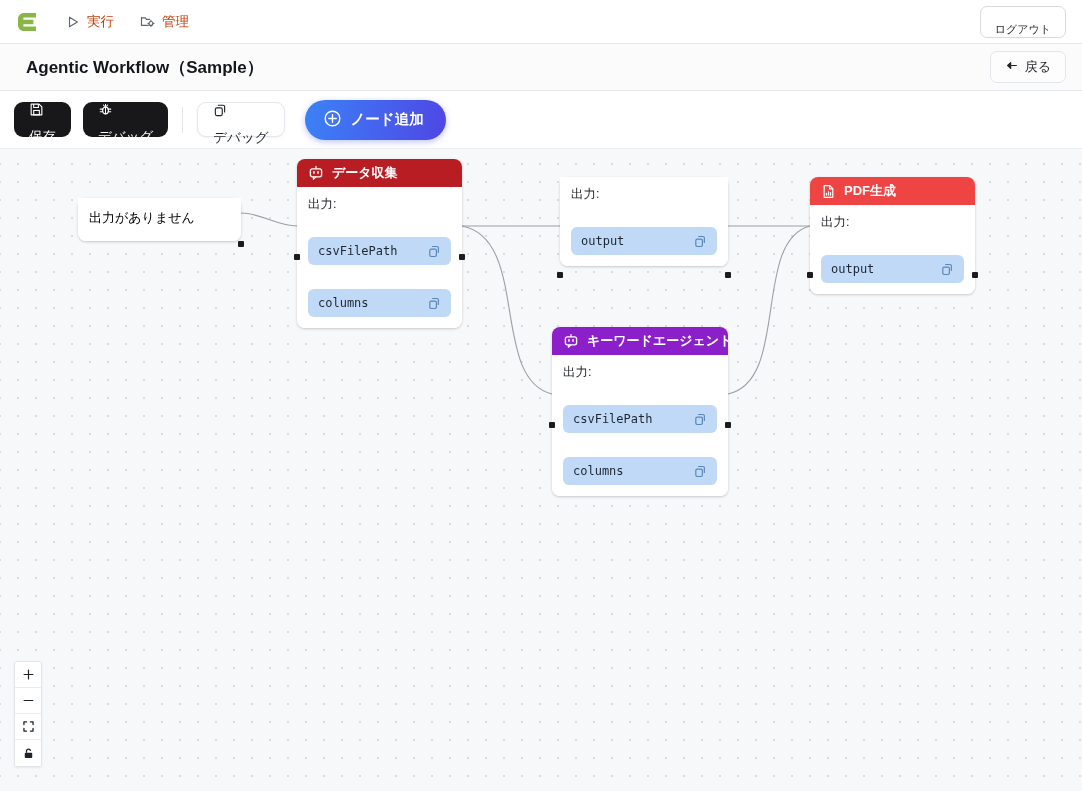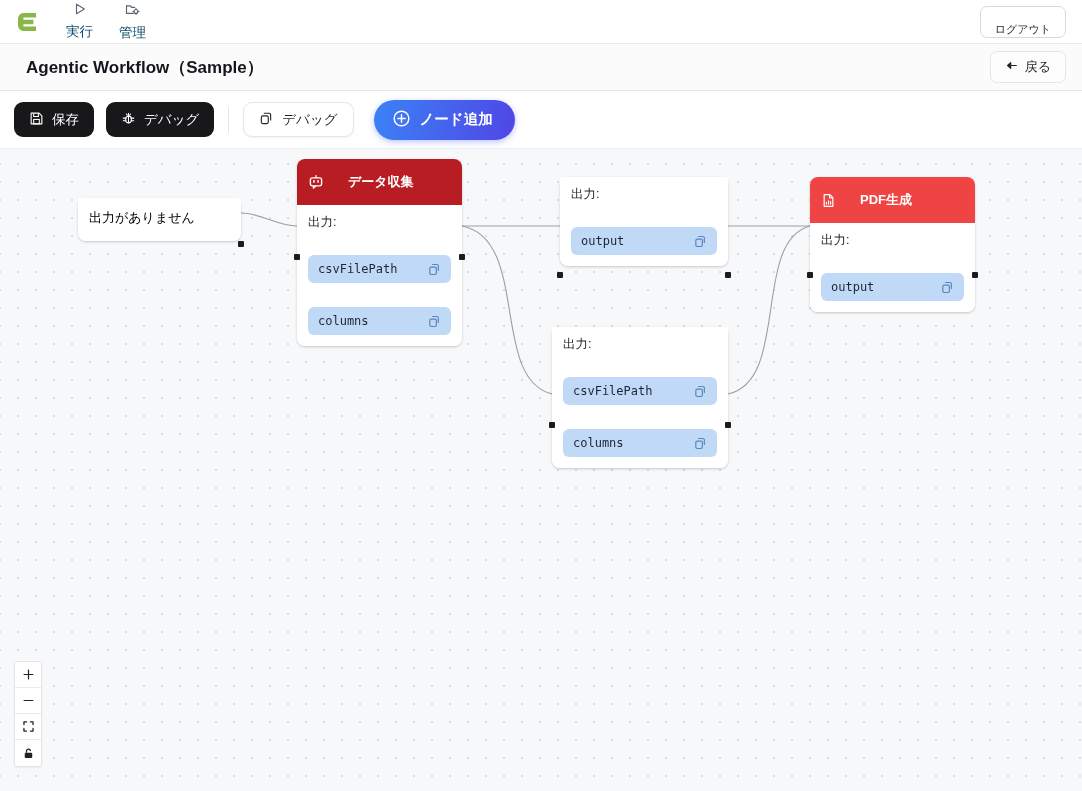--- a/index.html
+++ b/index.html
@@ -23,26 +23,25 @@
     position: relative;
   }
   #logo {
     width: 26px; height: 26px;
     display: flex; align-items: center; justify-content: center;
     margin-right: 26px;
   }
   .nav-item {
     display: flex; align-items: center;
     gap: 7px;
-    color: #0c4a6e;
+    color: #c2410c;
     font-size: 13.5px;
     margin-right: 26px;
     cursor: pointer;
     white-space: nowrap;
-    flex-direction: column;
   }
   .nav-item .nav-ico { display: flex; align-items: center; }
   #logout-btn {
     position: absolute;
     right: 16px; top: 6px;
     height: 32px;
     padding: 0 14px;
     border: 1px solid #d6dadf;
     border-radius: 7px;
     background: #fff;
@@ -88,25 +87,26 @@
     display: flex; align-items: center;
     padding: 0 14px;
     gap: 12px;
     border-bottom: 1px solid #eceef0;
     position: relative;
     z-index: 5;
   }
   .tb-btn {
     height: 35px;
     border-radius: 9px;
-    display: flex; align-items: center; gap: 8px;
+    display: flex; align-items: flex-start; gap: 8px;
     padding: 0 15px;
     font-size: 13.5px;
     cursor: pointer;
     white-space: nowrap;
+    flex-direction: column;
   }
   .tb-dark { background: #18181b; color: #ffffff; }
   .tb-light {
     background: #ffffff; color: #1f2328;
     border: 1px solid #e3e6ea;
     box-shadow: 0 1px 2px rgba(16,24,40,.05);
   }
   #tb-divider {
     width: 1px; height: 26px;
     background: #e4e7ea;
@@ -142,24 +142,24 @@
 
   .node {
     position: absolute;
     background: #ffffff;
     border-radius: 8px;
     box-shadow: 0 1px 3px rgba(16,24,40,.14), 0 1px 2px rgba(16,24,40,.08);
     overflow: visible;
     z-index: 2;
   }
   .node-head {
-    height: 46px;
+    height: 28px;
     border-radius: 8px 8px 0 0;
     display: flex; align-items: center;
-    gap: 24px;
+    gap: 8px;
     padding: 0 11px;
     color: #ffffff;
     font-size: 13px;
     font-weight: bold;
     white-space: nowrap;
     overflow: hidden;
   }
   .node-body {
     padding: 9px 11px 11px;
     border-radius: 0 0 8px 8px;
@@ -403,20 +403,32 @@
                 <path d="M6 2.7 h4.6 a1.5 1.5 0 0 1 1.5 1.5 v4.8" fill="none" stroke="#3d6ea8" stroke-width="1.25" stroke-linecap="round"></path>
                 <rect x="3" y="5.4" width="7" height="7.9" rx="1.5" fill="none" stroke="#3d6ea8" stroke-width="1.25"></rect>
               </svg>
             </span>
           </div>
         </div>
         <div class="handle" style="left: -3px; top: 95px;"></div>
         <div class="handle" style="right: -3px; top: 95px;"></div>
       </div>
       <div class="node" style="left: 552px; top: 178px; width: 176px;">
+        <div class="node-head" style="background: rgb(139, 31, 201);">
+          <span style="display: flex;">
+            <svg width="16" height="16" viewBox="0 0 16 16">
+              <path d="M8 1.6 v2.1" stroke="#fff" stroke-width="1.2" stroke-linecap="round"></path>
+              <rect x="2.4" y="3.8" width="11.2" height="8" rx="2" fill="none" stroke="#fff" stroke-width="1.35"></rect>
+              <path d="M5.4 11.8 L5.4 14.2 L8 11.8" fill="none" stroke="#fff" stroke-width="1.25" stroke-linejoin="round"></path>
+              <rect x="5.2" y="6.1" width="1.5" height="2.6" fill="#fff"></rect>
+              <rect x="9.3" y="6.1" width="1.5" height="2.6" fill="#fff"></rect>
+            </svg>
+          </span>
+          <span>キーワードエージェント</span>
+        </div>
         <div class="node-body">
           <div class="out-label">出力:</div>
           <div class="port">
             <span>csvFilePath</span>
             <span class="copy-ico" style="display: flex;">
               <svg width="15" height="15" viewBox="0 0 16 16">
                 <path d="M6 2.7 h4.6 a1.5 1.5 0 0 1 1.5 1.5 v4.8" fill="none" stroke="#3d6ea8" stroke-width="1.25" stroke-linecap="round"></path>
                 <rect x="3" y="5.4" width="7" height="7.9" rx="1.5" fill="none" stroke="#3d6ea8" stroke-width="1.25"></rect>
               </svg>
             </span>

